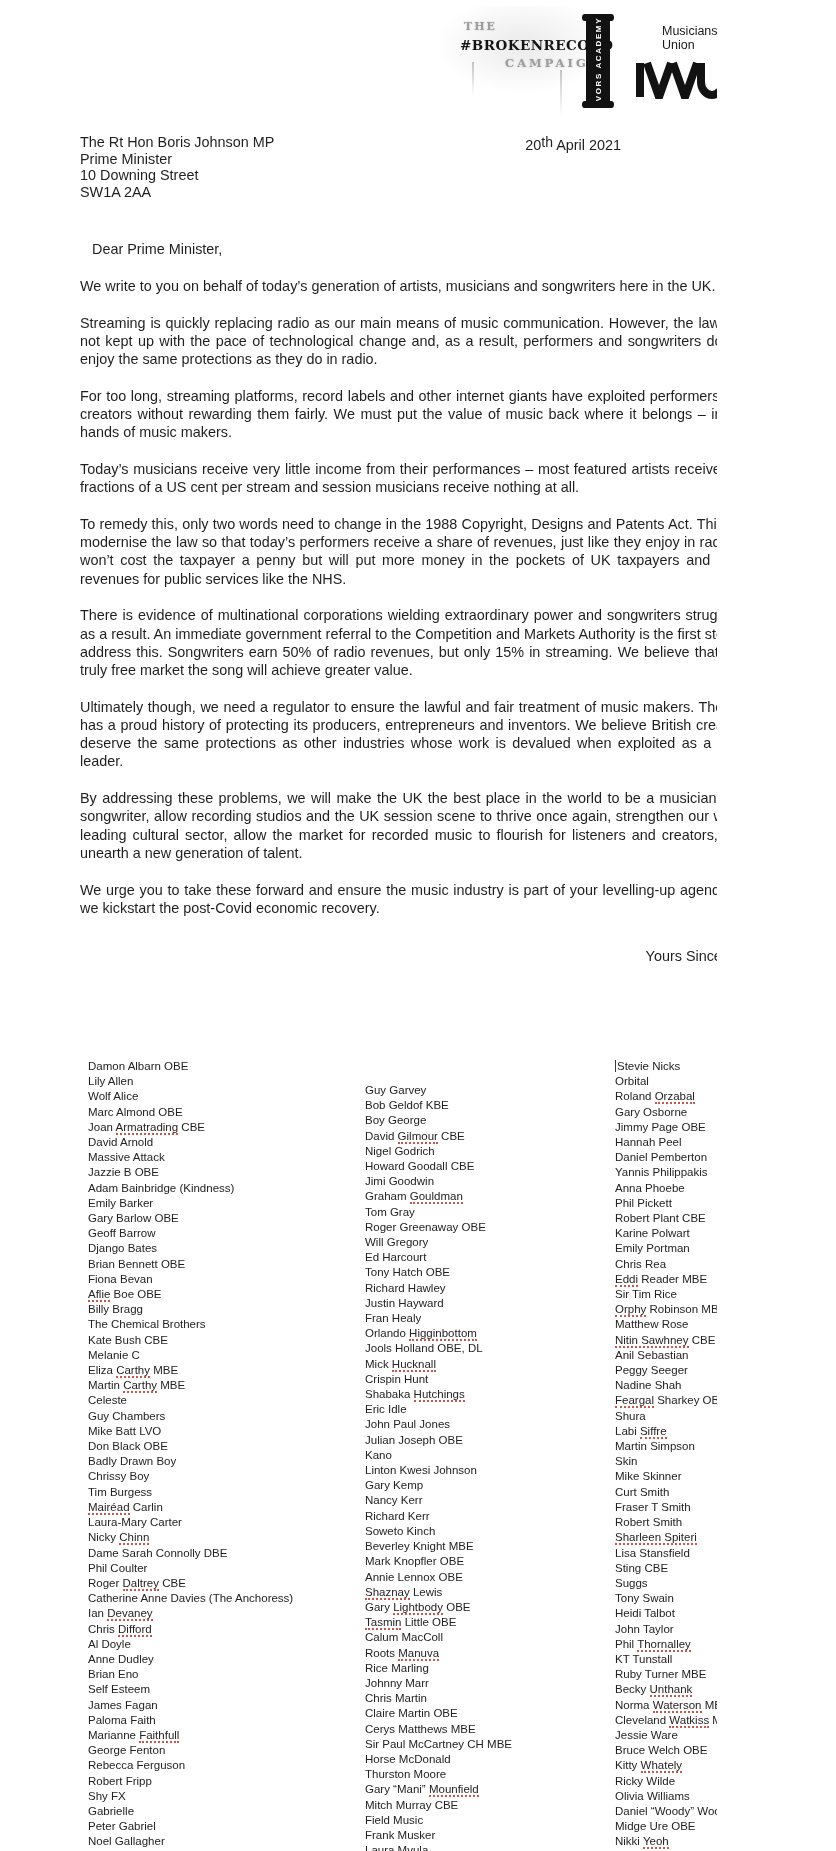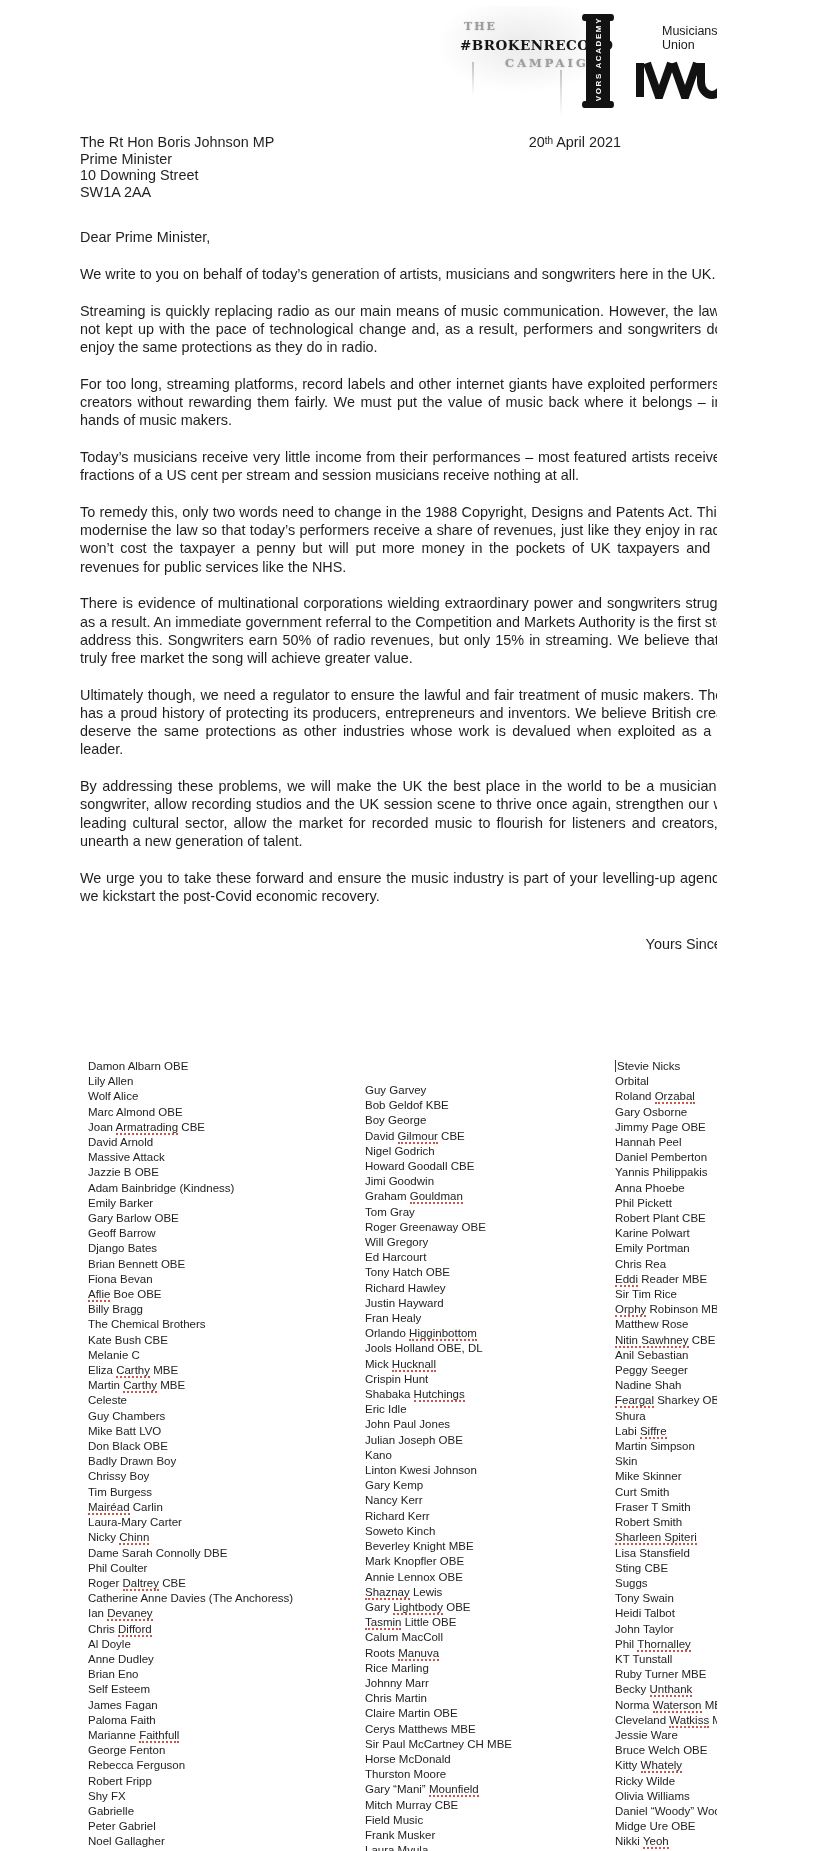--- a/index.html
+++ b/index.html
@@ -32,27 +32,27 @@
   .ivors-text{
     position:absolute;inset:0;display:flex;align-items:center;justify-content:center;
     writing-mode:vertical-rl;transform:rotate(180deg);
     color:#fff;font-size:8px;font-weight:bold;letter-spacing:1.6px;white-space:nowrap;
   }
   .mu-name{position:absolute;left:634px;top:25px;font-size:12.5px;line-height:13.5px;color:#1a1a1a;margin-left:28px;}
   .mu-mark{position:absolute;left:632px;top:53px;}
   
   .addr{position:absolute;left:80px;top:134px;font-size:14.4px;line-height:16.6px;color:#1f1f1f;}
   .date{position:absolute;right:96px;top:134px;font-size:14.4px;color:#1f1f1f;}
-  .date sup{font-size:10px;vertical-align:3px;letter-spacing:0;}
+  .date sup{font-size:14px;vertical-align:3px;letter-spacing:0;}
   .letter-body{
     position:absolute;left:80px;top:228px;width:668px;
     font-size:14.4px;line-height:18.2px;text-align:justify;color:#1f1f1f;
   }
   .letter-body p{margin:18.6px 0 0 0;}
-  .salutation{margin:0;}
+  .salutation{margin:12px;}
   .closing{margin-top:30px;text-align:right;}
   
   .signatories{position:absolute;left:0;top:1059px;width:836px;font-size:11.5px;line-height:15.2px;color:#232323;}
   .sig-col{position:absolute;top:0;}
   .sig-col.c1{left:88px;}
   .sig-col.c2{left:365px;margin-top:24px;}
   .sig-col.c3{left:615px;}
   .name{white-space:nowrap;}
   .sp{border-bottom:2px dotted var(--sp,#c4584c);}
   .caret{display:inline-block;width:1px;height:12px;background:#3a3a3a;margin-right:1px;vertical-align:-2px;}

